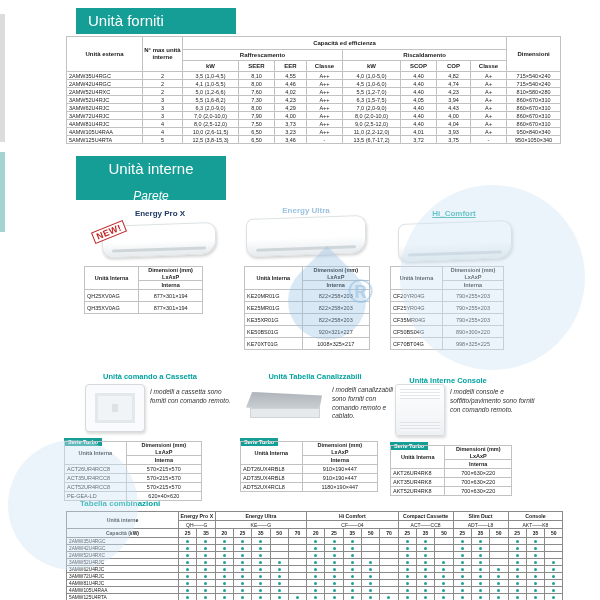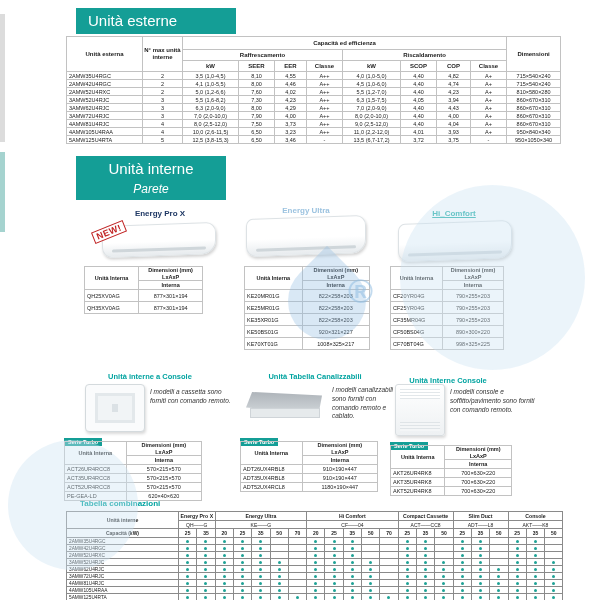--- a/index.html
+++ b/index.html
@@ -9,21 +9,21 @@
 
   
   .edge-grey{left:0;top:14px;width:5px;height:128px;background:#dcdcdc;}
   .edge-teal{left:0;top:152px;width:5px;height:80px;background:#a5d3cf;}
 
   
   .tealbox{background:#149e96;color:#fff;}
   .hdr-ext{left:76px;top:8px;width:160px;height:26px;font-size:15px;line-height:26px;padding-left:12px;box-sizing:border-box;}
   .hdr-int{left:76px;top:156px;width:150px;height:44px;text-align:center;box-sizing:border-box;padding-top:4px;}
   .hdr-int .l1{font-size:15px;display:block;}
-  .hdr-int .l2{font-size:12px;font-style:italic;display:block;margin-top:5px;}
+  .hdr-int .l2{font-size:12px;font-style:italic;display:block;margin-top:12px;}
 
   table{border-collapse:collapse;table-layout:fixed;}
   th,td{border:1px solid #c2c2c2;text-align:center;vertical-align:middle;overflow:hidden;white-space:nowrap;padding:0 1px;box-sizing:border-box;}
   th{font-weight:bold;}
 
   
   .ext{left:66px;top:36px;width:494px;font-size:5.5px;}
   .ext th{font-size:6px;white-space:normal;line-height:1.15;}
   .ext thead tr:nth-child(1) th{height:13px;}
   .ext thead tr:nth-child(2) th{height:11px;}
@@ -85,21 +85,21 @@
 <body>
 
 <div class="abs edge-grey"></div>
 <div class="abs edge-teal"></div>
 
 <div class="abs wm wm-circle" style="left:400px;top:185px;width:185px;height:185px;"></div>
 <div class="abs wm wm-circle" style="left:8px;top:440px;width:130px;height:130px;"></div>
 <div class="abs wm wm-drop" style="left:288px;top:262px;"></div>
 <div class="abs wm wm-reg" style="left:348px;top:272px;">®</div>
 
-<div class="abs tealbox hdr-ext">Unità esterne</div>
+<div class="abs tealbox hdr-ext">Unità forniti</div>
 
 <table class="abs ext">
   <colgroup>
     <col style="width:76px">
       <col style="width:40px">
       <col style="width:56px">
       <col style="width:36px">
     <col style="width:32px">
       <col style="width:36px">
       <col style="width:58px">
@@ -360,21 +360,21 @@
         <td>CF50BS04G</td>
         <td>890×300×220</td>
       </tr>
       <tr>
         <td>CF70BT04G</td>
         <td>998×325×225</td>
       </tr>
     </tbody>
 </table>
 
-<div class="abs sectitle" style="left:64px;top:372px;width:172px;">Unità interne a Console</div>
+<div class="abs sectitle" style="left:64px;top:372px;width:172px;">Unità comando a Cassetta</div>
 <div class="abs cassette" style="left:85px;top:384px;width:58px;height:46px;"></div>
 <div class="abs desc" style="left:150px;top:388px;width:84px;">I modelli a cassetta sono forniti con comando remoto.</div>
 <div class="abs" style="left:64px;top:430px;"><span class="ribbon">Serie Turbo</span></div>
 <table class="abs mini compact" style="left:64px;top:441px;width:138px;">
   <colgroup>
       <col style="width:45%">
       <col style="width:55%">
     </colgroup>
   <thead>
     <tr>

